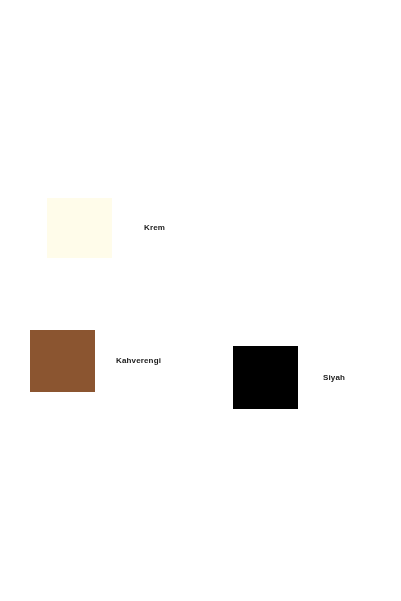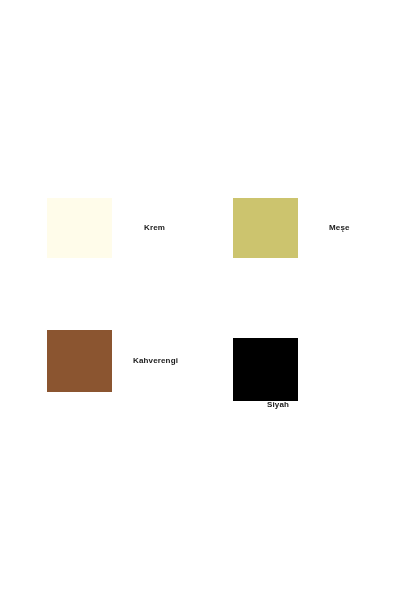--- a/index.html
+++ b/index.html
@@ -84,37 +84,36 @@
 
   
   #row-2 {
     left: 0;
     top: 330px;
     width: 401px;
     height: 64px;
   }
   #cell-kahverengi {
     position: absolute;
-    left: 47px;
+    left: 30px;
     top: 0;
     height: 62px;
   }
   #cell-kahverengi .swatch-chip {
     width: 65px;
     height: 62px;
   }
   #cell-kahverengi .swatch-label {
     margin-left: 21px;
   }
   #cell-siyah {
     position: absolute;
     left: 233px;
-    top: 8px;
+    top: 16px;
     height: 63px;
-    flex-direction: column;
   }
   #cell-siyah .swatch-chip {
     width: 65px;
     height: 63px;
   }
   #cell-siyah .swatch-label {
     margin-left: 25px;
   }
 
   #disclaimer {
@@ -135,24 +134,20 @@
 
 <div id="color-chart">
 
   <div class="swatch-row" id="row-1">
 
     <div class="swatch-cell" id="cell-krem">
       <span class="swatch-chip" style="background-color: rgb(255, 252, 234);"></span>
       <span class="swatch-label">Krem</span>
     </div>
 
-    <div class="swatch-cell" id="cell-mese">
-      <span class="swatch-chip" style="background-color: rgb(204, 196, 110);"></span>
-      <span class="swatch-label">Meşe</span>
-    </div>
 
   </div>
 
   <div class="swatch-row" id="row-2">
 
     <div class="swatch-cell" id="cell-kahverengi">
       <span class="swatch-chip" style="background-color: rgb(139, 85, 48);"></span>
       <span class="swatch-label">Kahverengi</span>
     </div>
 

